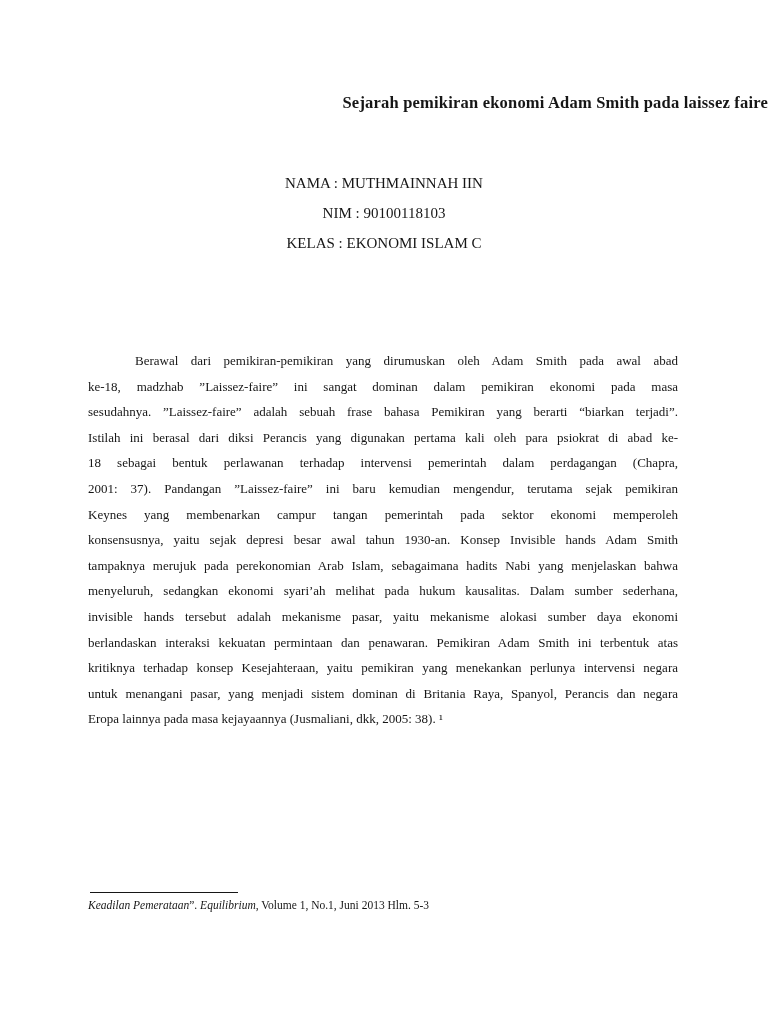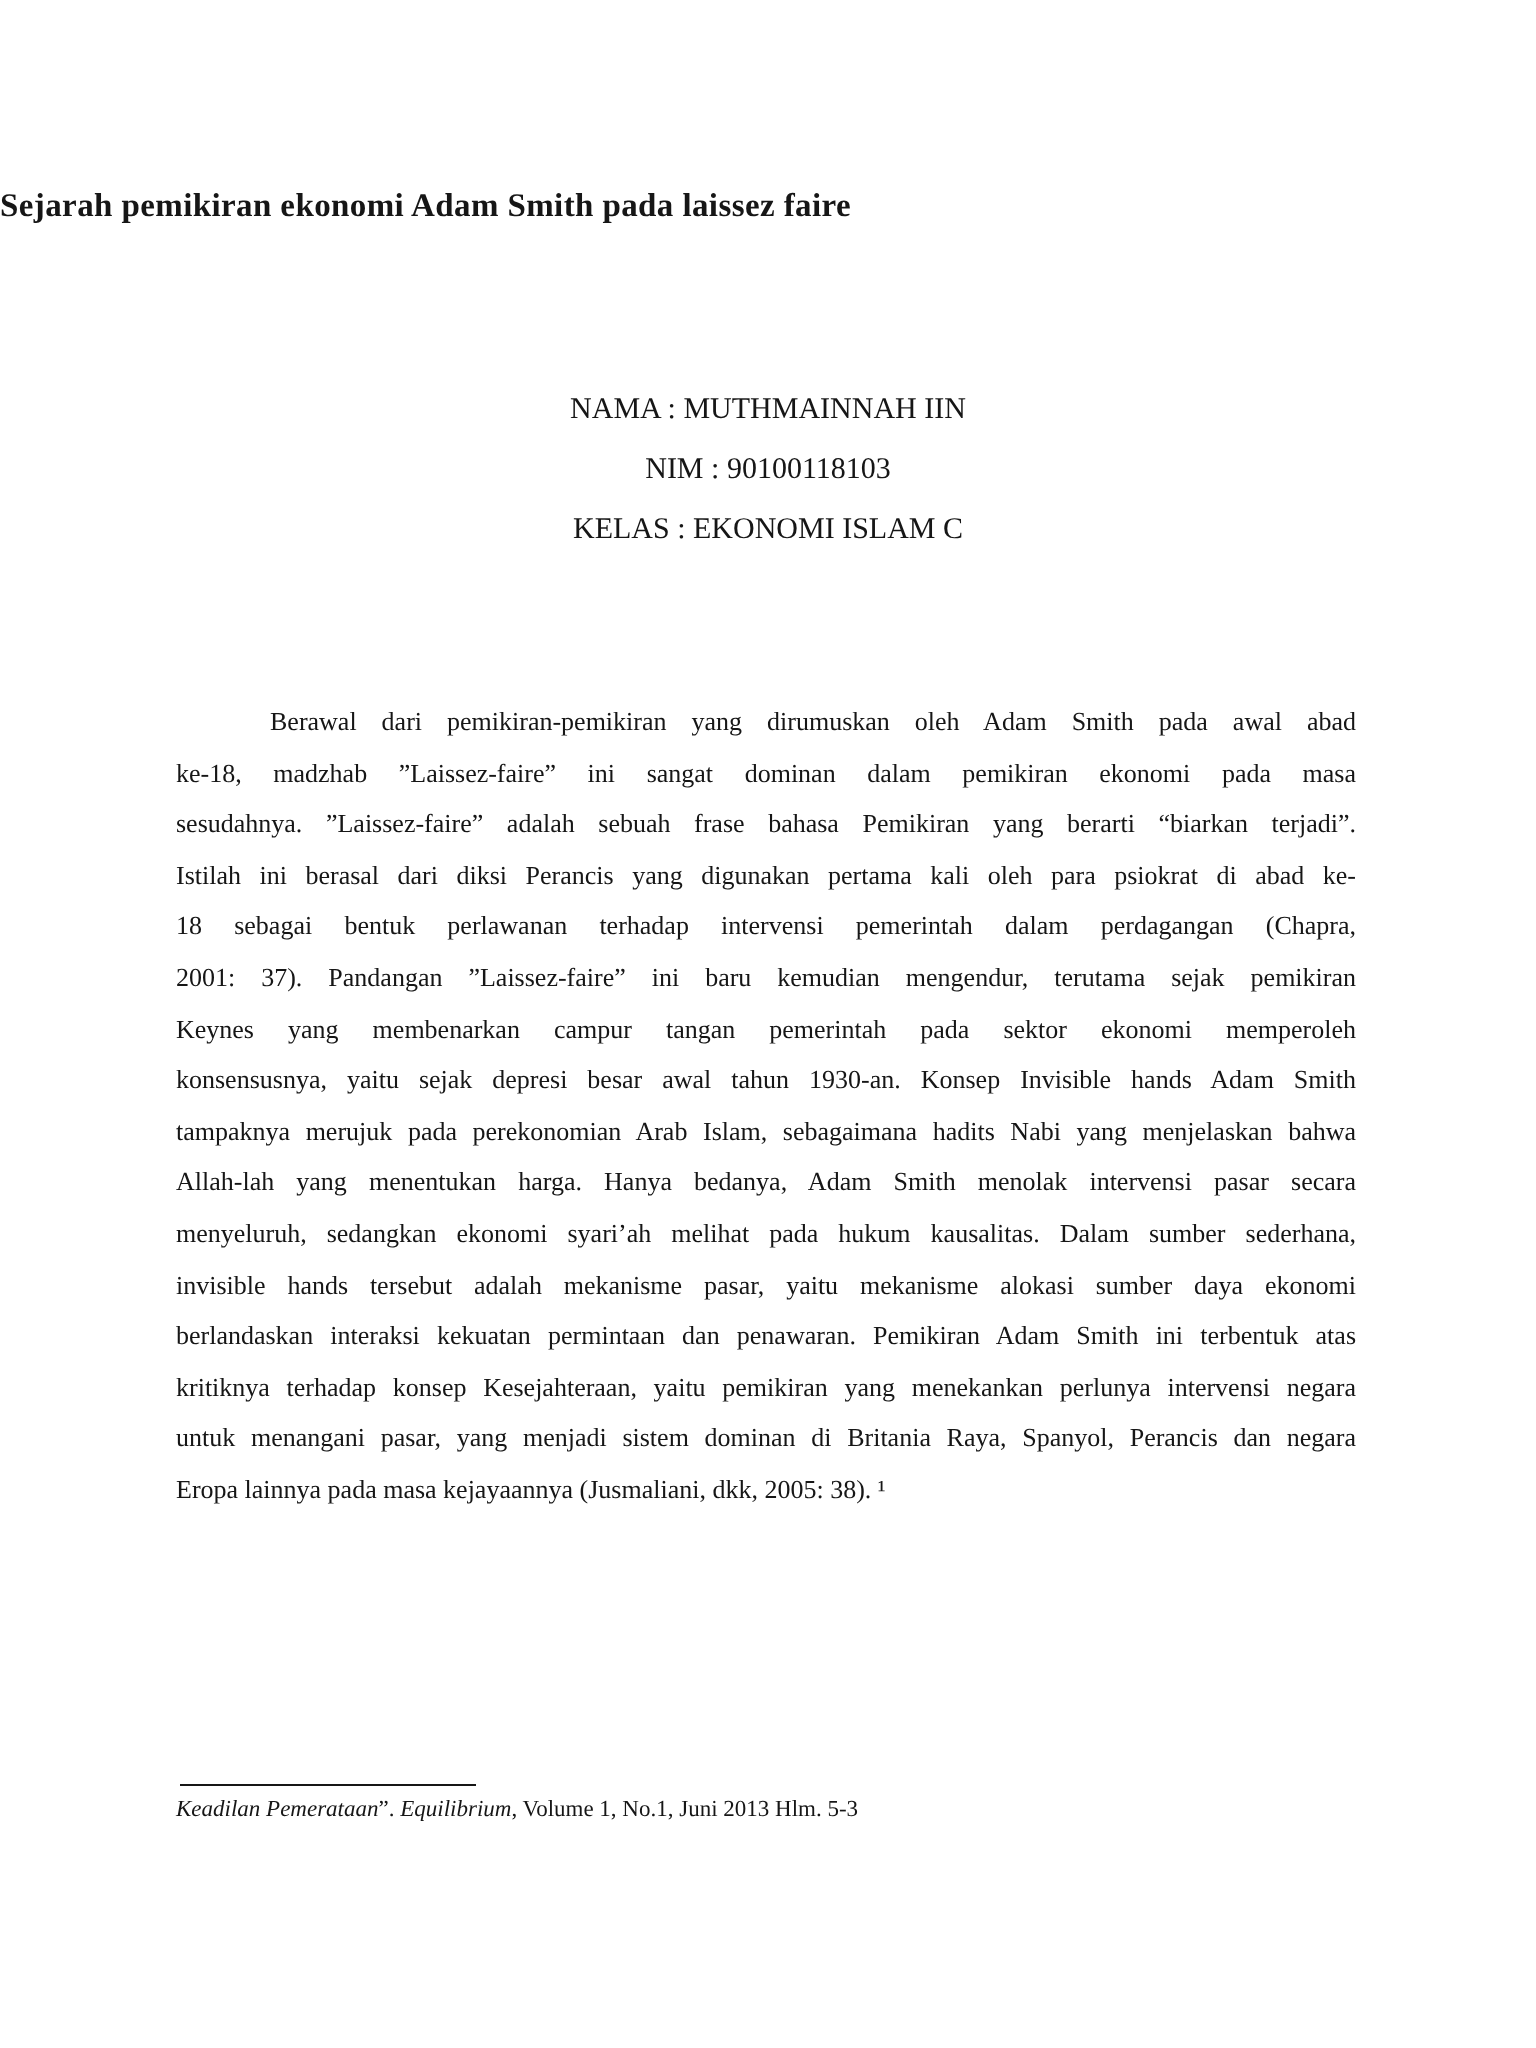--- a/index.html
+++ b/index.html
@@ -11,28 +11,28 @@
     color: #161616;
     font-family: "Liberation Serif", "DejaVu Serif", serif;
     overflow: hidden;
   }
   .doc-title {
     position: absolute;
     top: 93px;
     left: 0;
     width: 100%;
     margin: 0;
-    text-align: left;
+    text-align: right;
     font-size: 16.5px;
     font-weight: 700;
     letter-spacing: 0.2px;
   }
   .identity {
     position: absolute;
-    top: 190px;
+    top: 168px;
     left: 0;
     width: 100%;
     text-align: center;
     font-size: 15px;
   }
   .identity-line { height: 30px; line-height: 30px; }
   .body-text {
     position: absolute;
     top: 348px;
     left: 88px;
@@ -80,21 +80,20 @@
   <div class="body-text">
       <div class="body-line">Berawal dari pemikiran-pemikiran yang dirumuskan oleh Adam Smith pada awal abad</div>
       <div class="body-line">ke-18, madzhab ”Laissez-faire” ini sangat dominan dalam pemikiran ekonomi pada masa</div>
       <div class="body-line">sesudahnya. ”Laissez-faire” adalah sebuah frase bahasa Pemikiran yang berarti “biarkan terjadi”.</div>
       <div class="body-line">Istilah ini berasal dari diksi Perancis yang digunakan pertama kali oleh para psiokrat di abad ke-</div>
       <div class="body-line">18 sebagai bentuk perlawanan terhadap intervensi pemerintah dalam perdagangan (Chapra,</div>
       <div class="body-line">2001: 37). Pandangan ”Laissez-faire” ini baru kemudian mengendur, terutama sejak pemikiran</div>
       <div class="body-line">Keynes yang membenarkan campur tangan pemerintah pada sektor ekonomi memperoleh</div>
       <div class="body-line">konsensusnya, yaitu sejak depresi besar awal tahun 1930-an. Konsep Invisible hands Adam Smith</div>
       <div class="body-line">tampaknya merujuk pada perekonomian Arab Islam, sebagaimana hadits Nabi yang menjelaskan bahwa</div>
-      <div class="body-line">Allah-lah yang menentukan harga. Hanya bedanya, Adam Smith menolak intervensi pasar secara</div>
       <div class="body-line">menyeluruh, sedangkan ekonomi syari’ah melihat pada hukum kausalitas. Dalam sumber sederhana,</div>
       <div class="body-line">invisible hands tersebut adalah mekanisme pasar, yaitu mekanisme alokasi sumber daya ekonomi</div>
       <div class="body-line">berlandaskan interaksi kekuatan permintaan dan penawaran. Pemikiran Adam Smith ini terbentuk atas</div>
       <div class="body-line">kritiknya terhadap konsep Kesejahteraan, yaitu pemikiran yang menekankan perlunya intervensi negara</div>
       <div class="body-line">untuk menangani pasar, yang menjadi sistem dominan di Britania Raya, Spanyol, Perancis dan negara</div>
       <div class="body-line">Eropa lainnya pada masa kejayaannya (Jusmaliani, dkk, 2005: 38). ¹</div>
     </div>
 
   <div class="footnote">
     <div class="footnote-rule"></div>

